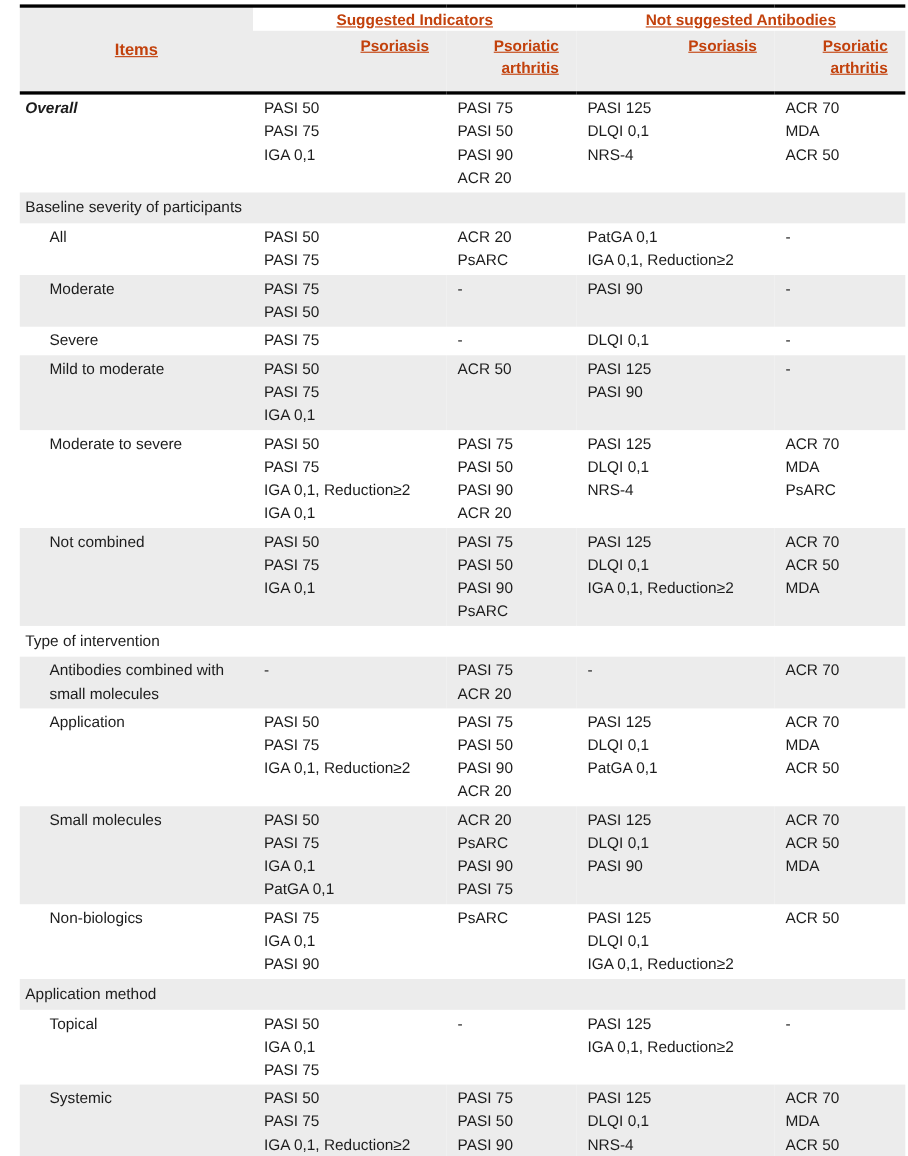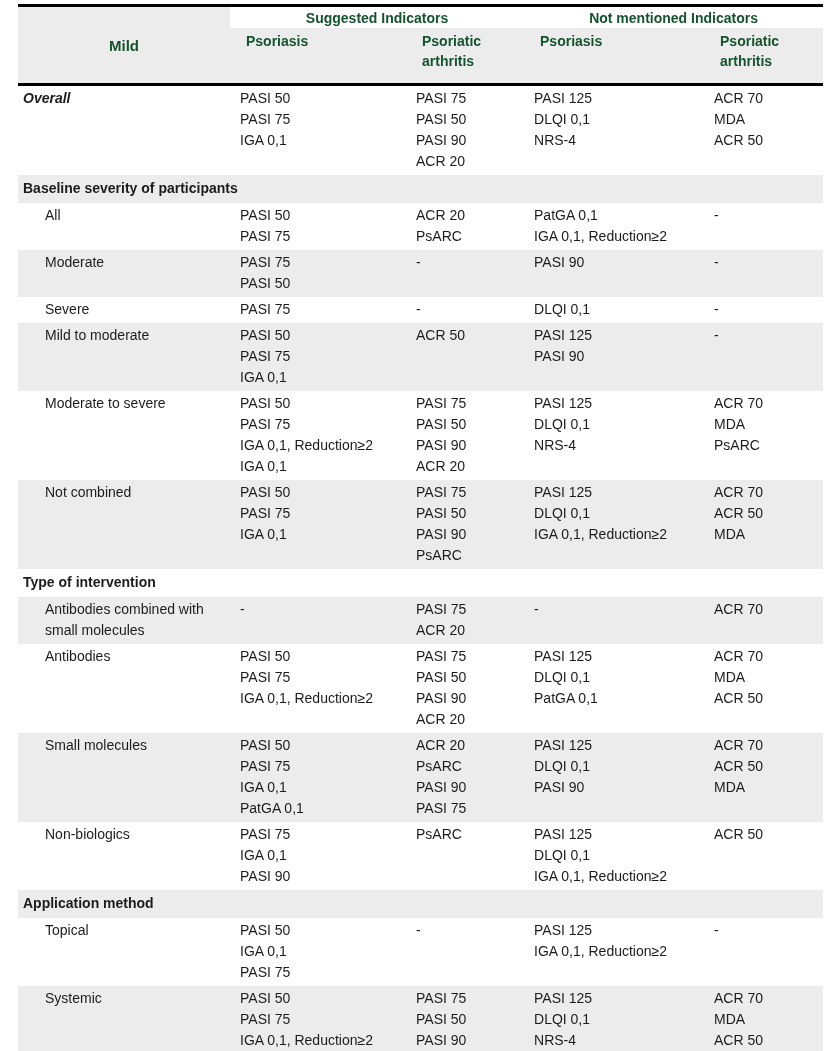--- a/index.html
+++ b/index.html
@@ -24,59 +24,59 @@
     border-bottom: 4px solid #000000;
     font-size: 14px;
   }
   col.c-items { width: 212px; }
   col.c-sp    { width: 176px; }
   col.c-spa   { width: 118px; }
   col.c-np    { width: 180px; }
   col.c-npa   { width: 119px; }
 
   thead { border-bottom: 3px solid #000000; }
-  thead th { font-weight: bold; color: #14532d; }
+  thead th { font-weight: bold; color: #c2410c; text-decoration: underline; }
   th.items-head {
     background: #ececec;
     text-align: center;
     vertical-align: middle;
     font-size: 15px;
     padding: 2px;
   }
   th.group-head {
     background: #ffffff;
     text-align: center;
     vertical-align: middle;
     padding: 3px 2px 2px;
     font-size: 14px;
   }
   th.col-head {
     background: #ececec;
-    text-align: left;
+    text-align: right;
     vertical-align: top;
     padding: 3px 16px 12px;
     font-size: 14px;
     line-height: 20px;
   }
 
   tbody td {
     vertical-align: top;
     line-height: 21px;
   }
   tr.shaded { background: #ececec; }
   td.item-label {
     padding: 2px 4px 3px 27px;
   }
   td.item-label.top-level {
     font-weight: bold;
     padding-left: 5px;
     font-style: italic;
   }
   td.section-label {
-    font-weight: bold;
+    font-weight: normal;
     padding: 3px 4px 4px 5px;
   }
   td.ind-cell {
     padding: 2px 6px 3px 10px;
     white-space: pre-line;
   }
 </style>
 </head>
 <body>
 
@@ -84,23 +84,23 @@
   <table class="indicators">
     <colgroup>
       <col class="c-items">
         <col class="c-sp">
         <col class="c-spa">
         <col class="c-np">
         <col class="c-npa">
     </colgroup>
     <thead>
       <tr>
-        <th class="items-head" rowspan="2">Mild</th>
+        <th class="items-head" rowspan="2">Items</th>
         <th class="group-head" colspan="2">Suggested Indicators</th>
-        <th class="group-head" colspan="2">Not mentioned Indicators</th>
+        <th class="group-head" colspan="2">Not suggested Antibodies</th>
       </tr>
       <tr>
         <th class="col-head">Psoriasis</th>
         <th class="col-head">Psoriatic arthritis</th>
         <th class="col-head">Psoriasis</th>
         <th class="col-head">Psoriatic arthritis</th>
       </tr>
     </thead>
     <tbody>
 
@@ -206,21 +206,21 @@
       <tr class="shaded">
         <td class="item-label">Antibodies combined with small molecules</td>
         <td class="ind-cell">-</td>
         <td class="ind-cell">PASI 75
 ACR 20</td>
         <td class="ind-cell">-</td>
         <td class="ind-cell">ACR 70</td>
       </tr>
 
       <tr>
-        <td class="item-label">Antibodies</td>
+        <td class="item-label">Application</td>
         <td class="ind-cell">PASI 50
 PASI 75
 IGA 0,1, Reduction≥2</td>
         <td class="ind-cell">PASI 75
 PASI 50
 PASI 90
 ACR 20</td>
         <td class="ind-cell">PASI 125
 DLQI 0,1
 PatGA 0,1</td>

